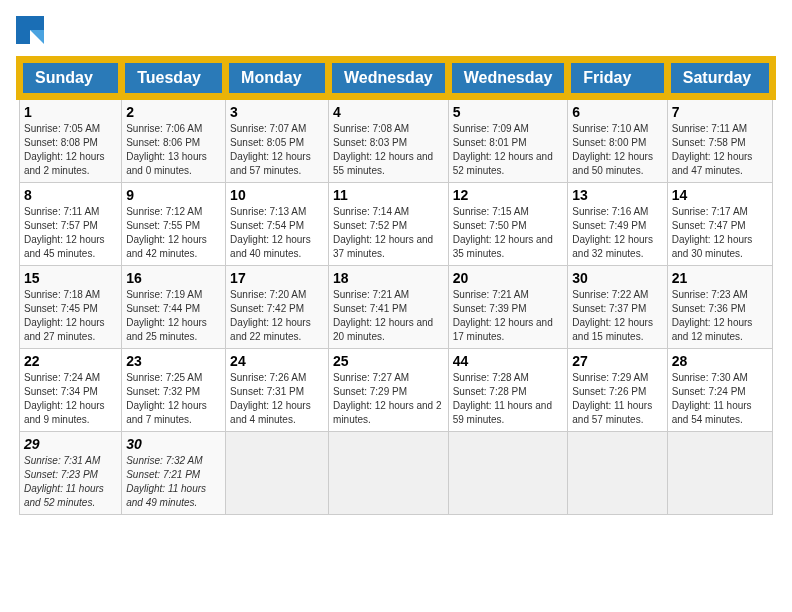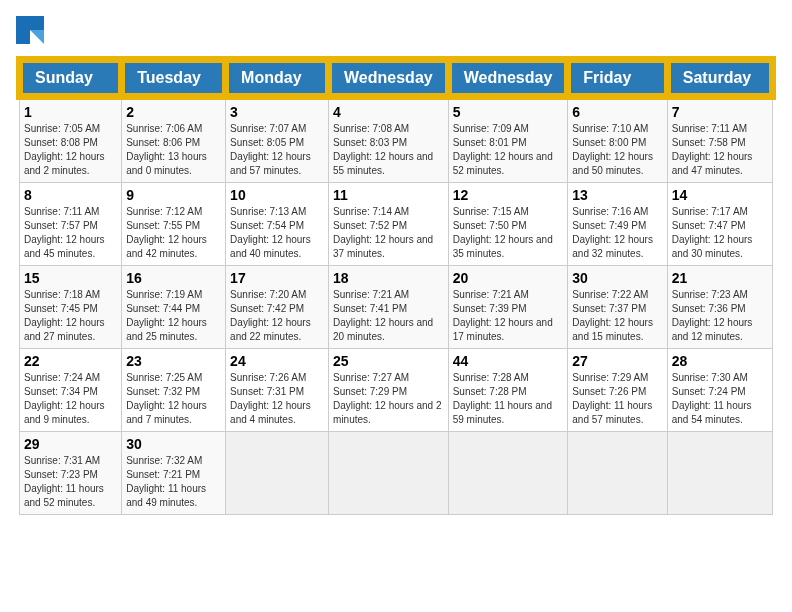--- a/index.html
+++ b/index.html
@@ -83,20 +83,21 @@
     .day-info {
       font-size: 10px;
       color: #333;
       line-height: 1.4;
     }
     .empty-cell {
       background: #f0f0f0 !important;
     }
     td.last-row {
       height: 70px;
+      font-style: italic;
     }
   </style>
 </head>
 <body>
 
 <div class="header">
   <div class="logo">
     <svg class="logo-icon" viewBox="0 0 28 28">
       <rect x="0" y="0" width="14" height="28" fill="#1a6eb5"></rect>
       <rect x="14" y="0" width="14" height="14" fill="#1a6eb5"></rect>

